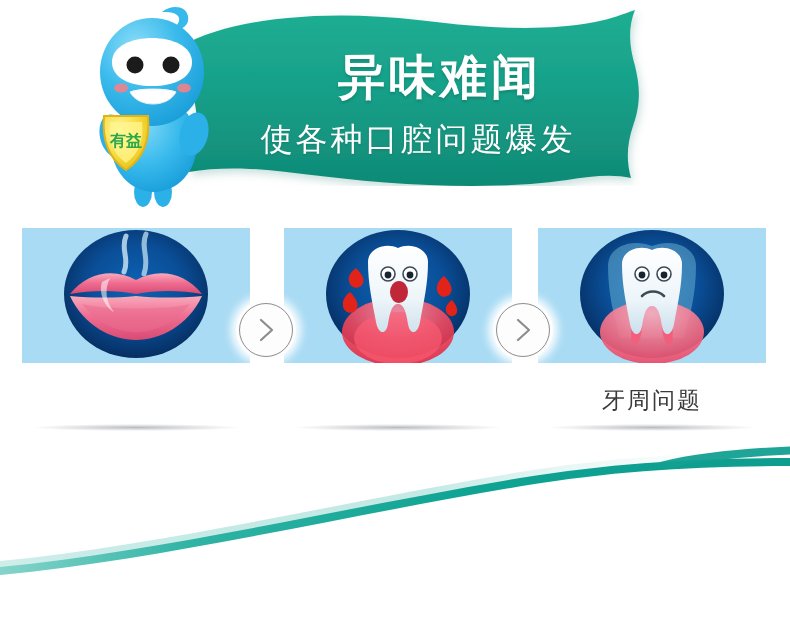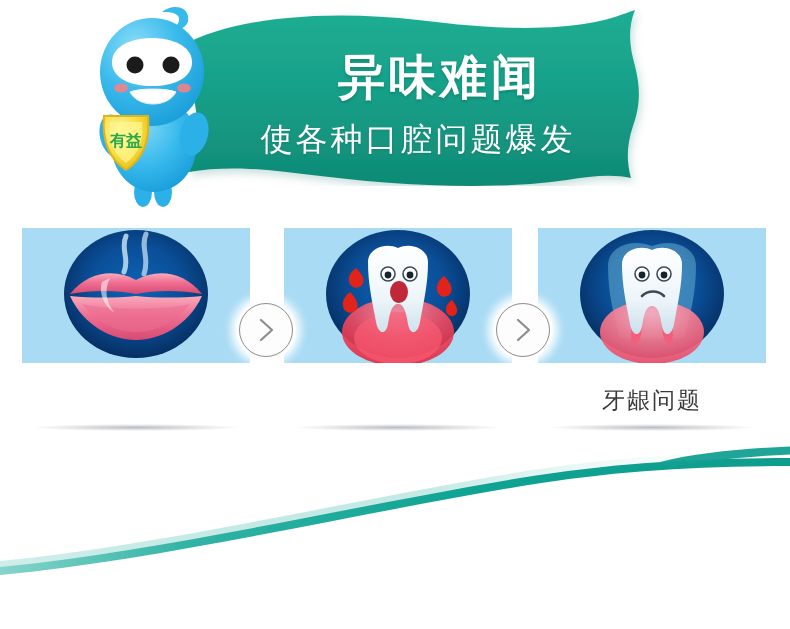--- a/index.html
+++ b/index.html
@@ -353,21 +353,21 @@
                    C102,110 94,108 92,96 C88,74 84,58 84,36 Z" fill="url(#gTooth3)"></path>
 
           <circle cx="104" cy="46" r="7" fill="#ffffff" stroke="#3b4a57" stroke-width="1.6"></circle>
           <circle cx="126" cy="46" r="7" fill="#ffffff" stroke="#3b4a57" stroke-width="1.6"></circle>
           <circle cx="104" cy="47" r="3.4" fill="#16242f"></circle>
           <circle cx="126" cy="47" r="3.4" fill="#16242f"></circle>
 
           <path d="M104,68 C110,62 120,62 126,68" stroke="#3b4a57" stroke-width="2.6" fill="none" stroke-linecap="round"></path>
         </svg>
       </div>
-      <div class="card-label">牙龈问题</div>
+      <div class="card-label">牙周问题</div>
       <div class="card-shadow"></div>
     </div>
   </div>
 
   <div class="arrow arrow-1">
     <span class="arrow-ring">
       <svg width="22" height="26" viewBox="0 0 22 26" xmlns="http://www.w3.org/2000/svg" aria-hidden="true">
         <path d="M6,3 L17,13 L6,23" fill="none" stroke="#8d8d8f" stroke-width="2.2" stroke-linecap="round" stroke-linejoin="round"></path>
       </svg>
     </span>

